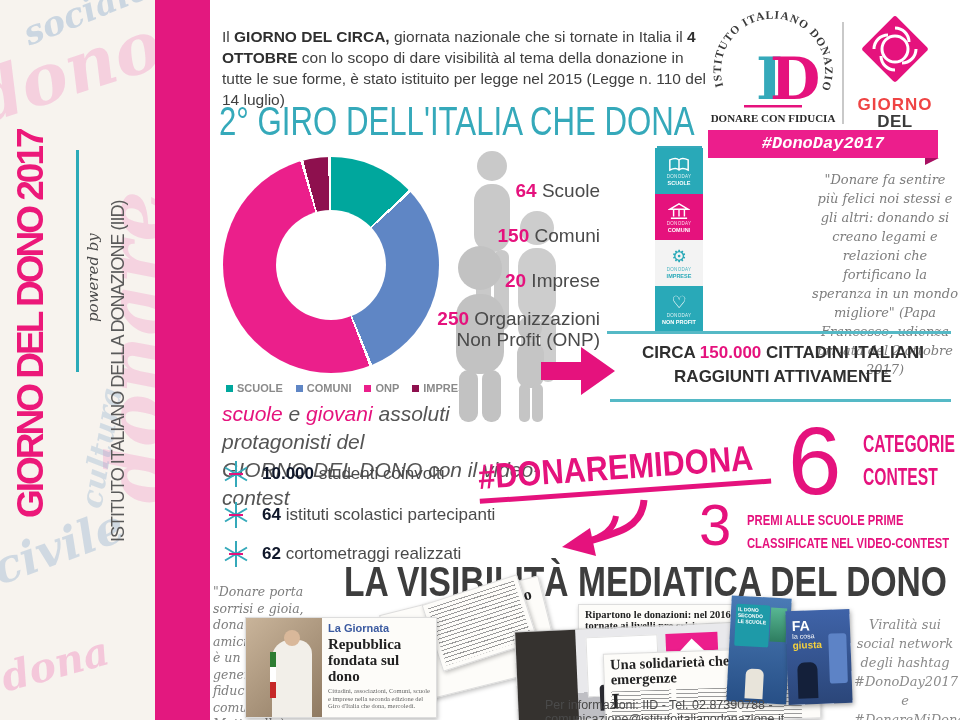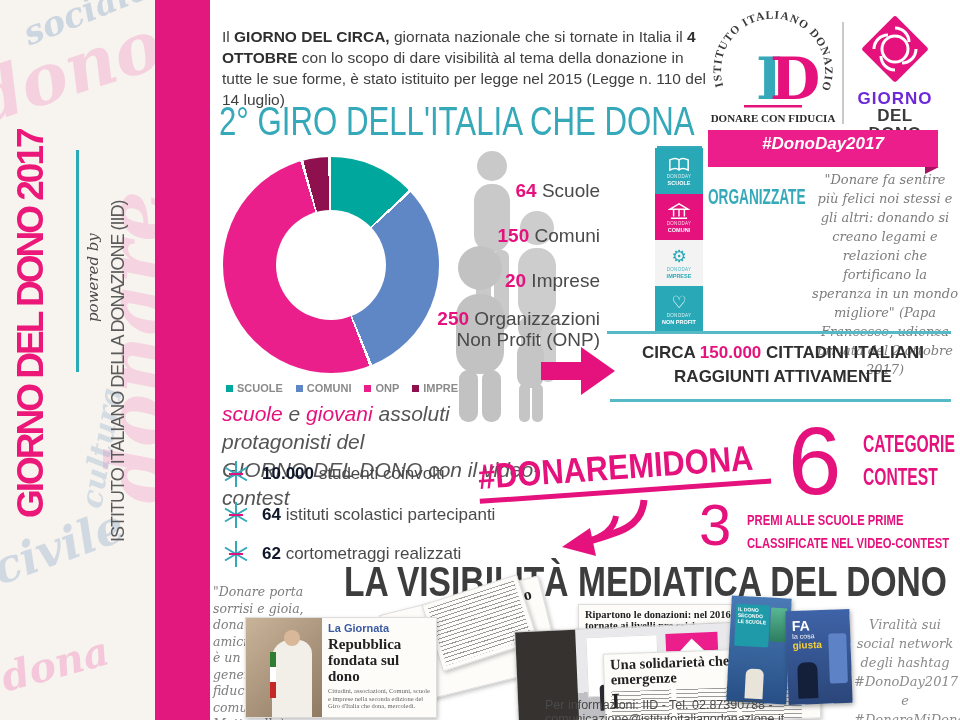--- a/index.html
+++ b/index.html
@@ -24,24 +24,24 @@
   #intro{left:222px;top:10px;width:492px;font-size:15.5px;line-height:21px;color:#3f3f3f;}
   #intro b{color:#2f2f2f;}
   #main-title{left:219px;top:99px;color:#35a9ba;font-size:40px;font-weight:400;}
   .cond{display:inline-block;transform-origin:left center;white-space:nowrap;}
   #title-tab{left:657px;top:146px;width:45px;height:6px;background:#35a9ba;}
 
   
   #iid-logo{left:704px;top:6px;width:138px;height:122px;}
   #logo-divider{left:842px;top:22px;width:2px;height:102px;background:#c9c9c9;}
   #dono-logo{left:849px;top:12px;width:92px;height:116px;text-align:center;}
-  #dono-logo .g1{font-size:17px;font-weight:700;color:#6d28d9;letter-spacing:1px;line-height:17px;}
+  #dono-logo .g1{font-size:17px;font-weight:700;color:#ef4444;letter-spacing:1px;line-height:17px;margin-top:6px;}
   #dono-logo .g2{font-size:17px;font-weight:700;color:#3a3a3a;letter-spacing:.5px;line-height:18px;}
-  #ribbon{left:708px;top:130px;width:230px;height:37px;background:#ec1e8c;color:#fff;
-          font-weight:700;font-style:italic;font-size:17px;text-align:center;line-height:28px;}
+  #ribbon{left:708px;top:130px;width:230px;height:28px;background:#ec1e8c;color:#fff;
+          font-weight:700;font-style:italic;font-size:17px;text-align:center;line-height:28px;font-family:Liberation Mono, monospace;}
   #ribbon:after{content:"";position:absolute;right:-1px;bottom:-7px;border-left:14px solid #a81062;
           border-bottom:7px solid transparent;}
 
   
   #donut{left:223px;top:157px;width:216px;height:216px;border-radius:50%;}
   #donut:after{content:"";position:absolute;left:53px;top:53px;width:110px;height:110px;border-radius:50%;background:#fff;}
   #legend{left:226px;top:382px;width:230px;display:flex;gap:13px;align-items:center;}
   .legend-item{display:flex;align-items:center;gap:4px;font-size:11px;font-weight:700;color:#8a8a8a;}
   .legend-swatch{width:7px;height:7px;display:inline-block;}
 
@@ -276,21 +276,20 @@
         <span class="b2">IMPRESE</span>
     </div>
     <div class="badge badge-3">
       <span class="uni">♡</span>
       <small>DONODAY</small>
         <span class="b2">NON PROFIT</span>
     </div>
   </div>
 
   <div id="iniziative" class="abs">
-    <div><span class="cond" style="transform:scaleX(.62);">ORGANIZZATE</span></div>
   </div>
 
   <div id="papa-quote" class="abs">"Donare fa sentire più felici noi stessi e gli altri: donando si creano legami e relazioni che fortificano la speranza in un mondo migliore" (Papa Francesco, udienza privata del 2 ottobre 2017)</div>
 
   <div id="line1" class="abs teal-line"></div>
   <svg id="arrow-right" class="abs" width="76" height="62" viewBox="0 0 76 62">
     <polygon points="0,22 40,22 40,7 74,31 40,55 40,40 0,40" fill="#e5127d"></polygon>
   </svg>
   <div id="reach" class="abs"><span>CIRCA </span><span class="num">150.000</span><span> CITTADINI ITALIANI RAGGIUNTI ATTIVAMENTE</span></div>
   <div id="line2" class="abs teal-line"></div>

